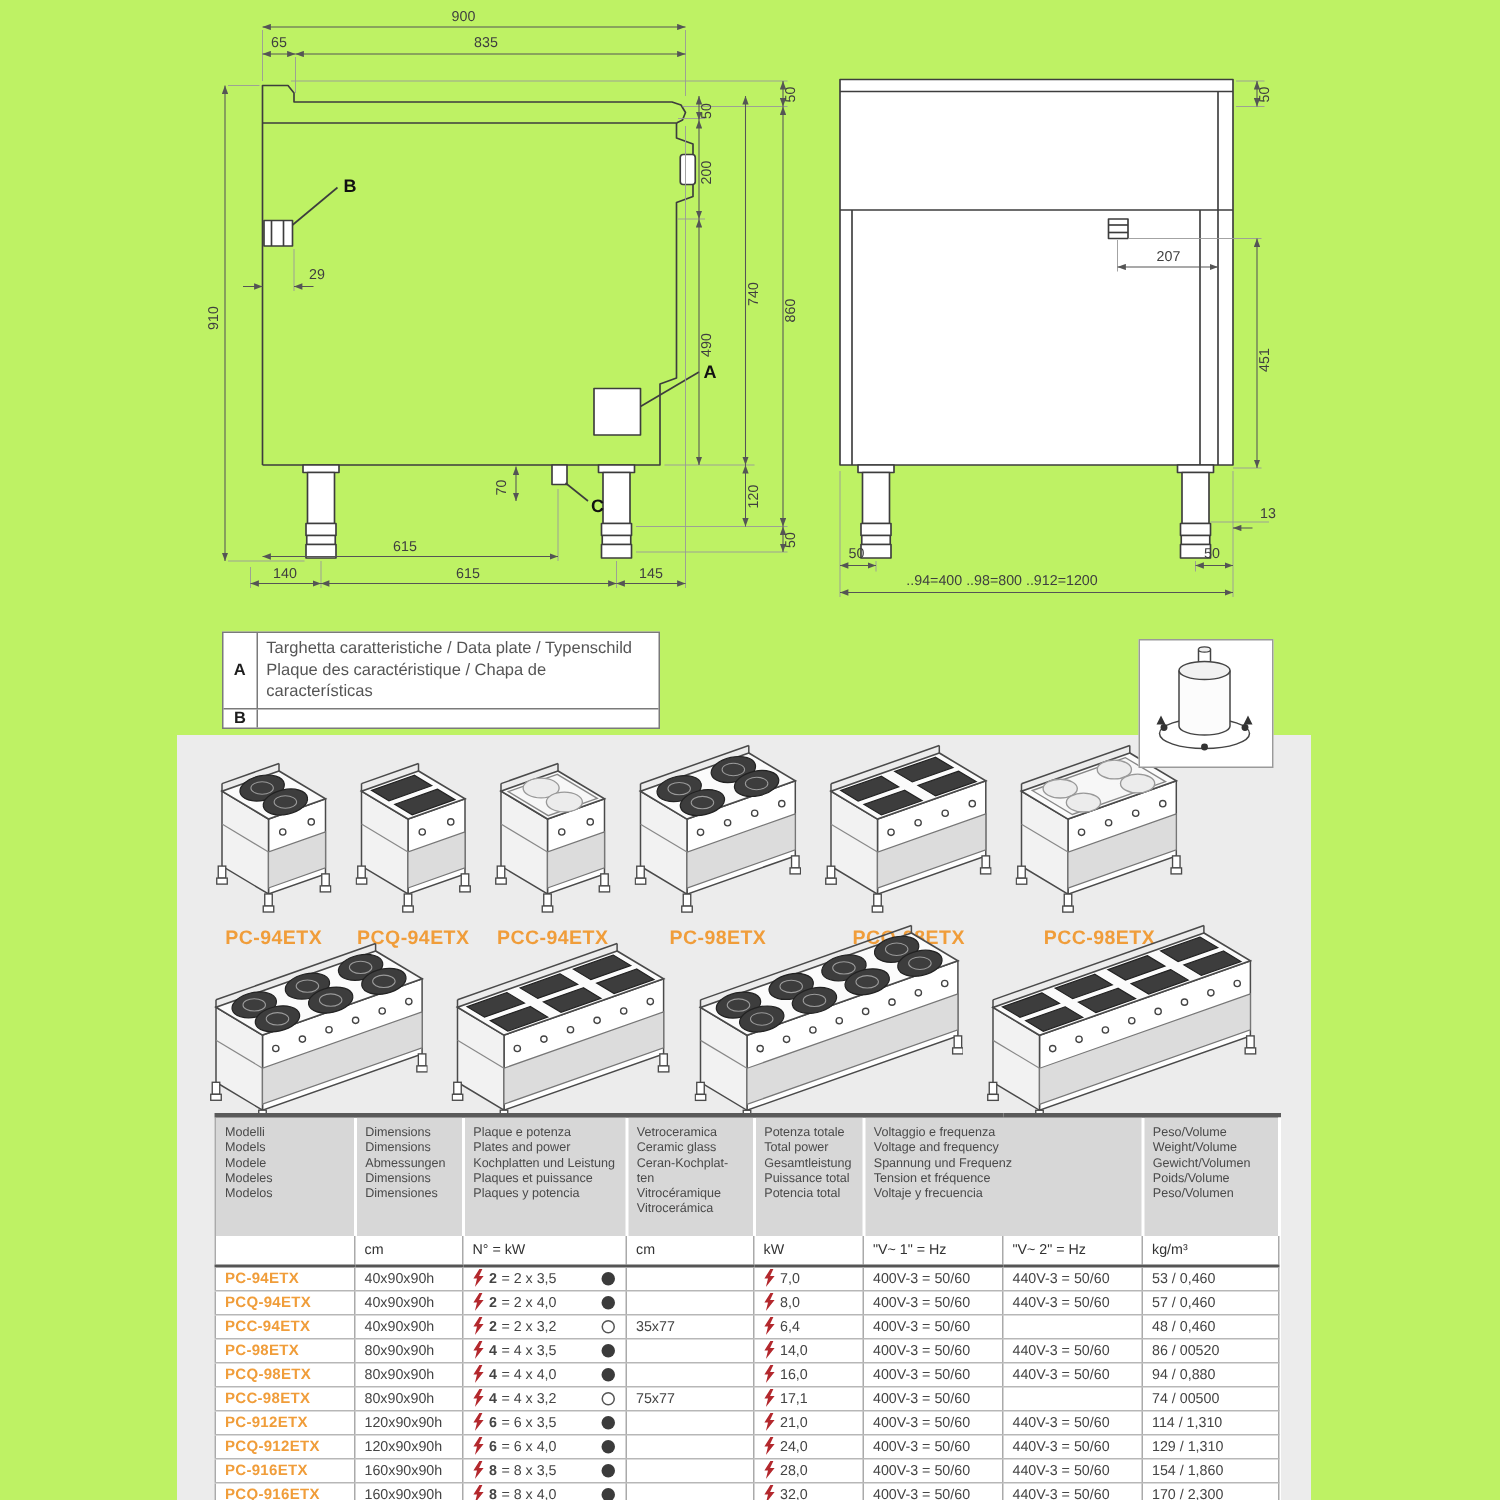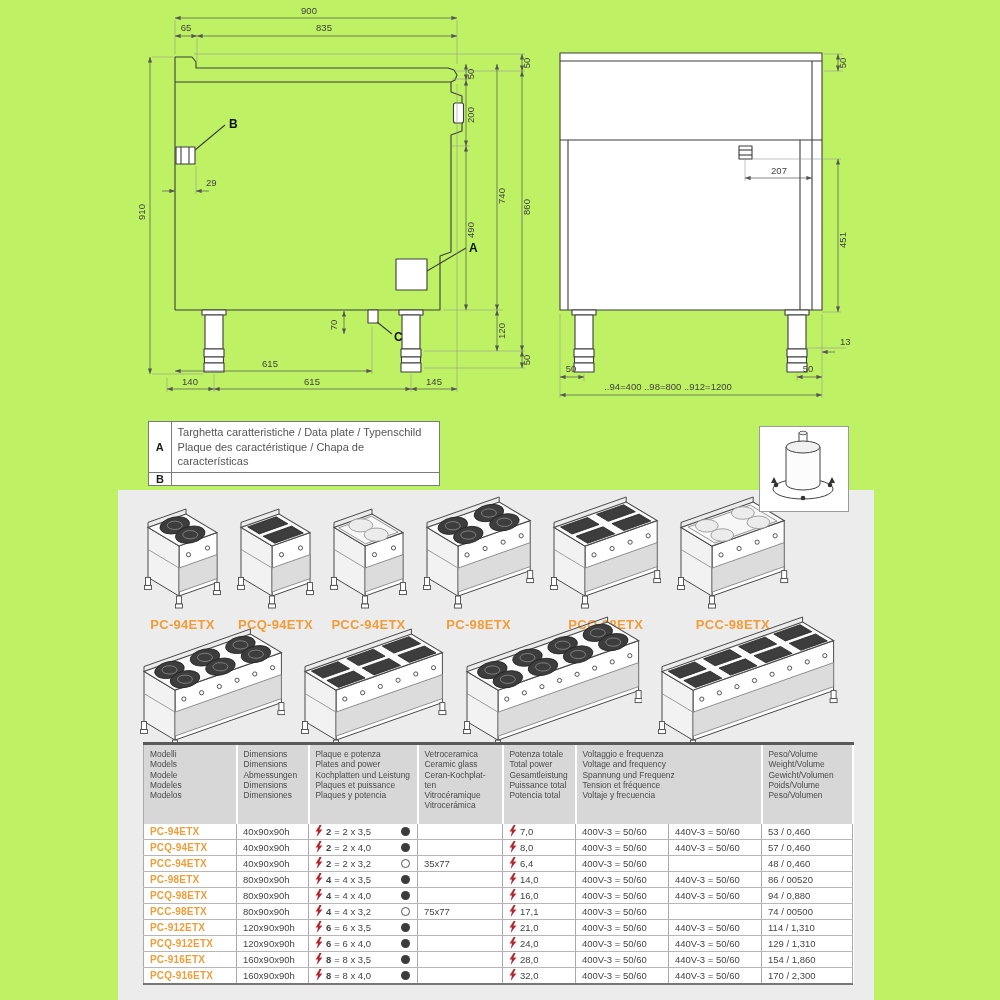--- a/index.html
+++ b/index.html
@@ -598,20 +598,30 @@
                 <div>Voltaje y frecuencia</div>
               </th>
               <th>
                 <div>Peso/Volume</div>
                 <div>Weight/Volume</div>
                 <div>Gewicht/Volumen</div>
                 <div>Poids/Volume</div>
                 <div>Peso/Volumen</div>
               </th>
             </tr>
+            <tr class="units">
+              <td></td>
+              <td>cm</td>
+              <td>N° = kW</td>
+              <td>cm</td>
+              <td>kW</td>
+              <td>"V~ 1" = Hz</td>
+              <td>"V~ 2" = Hz</td>
+              <td>kg/m³</td>
+            </tr>
           </thead>
         <tbody id="spec-body">
             <tr>
               <td class="model">PC-94ETX</td>
               <td>40x90x90h</td>
               <td>
                 <div class="flexcell">
                   <svg class="bolt" width="8" height="12" viewBox="0 0 8 12">
                     <path d="M4.6 0 L0.6 6.4 L3 6.4 L1.6 12 L7.4 4.6 L4.4 4.6 L6.6 0 Z" fill="#b3282d"></path>
                   </svg>

